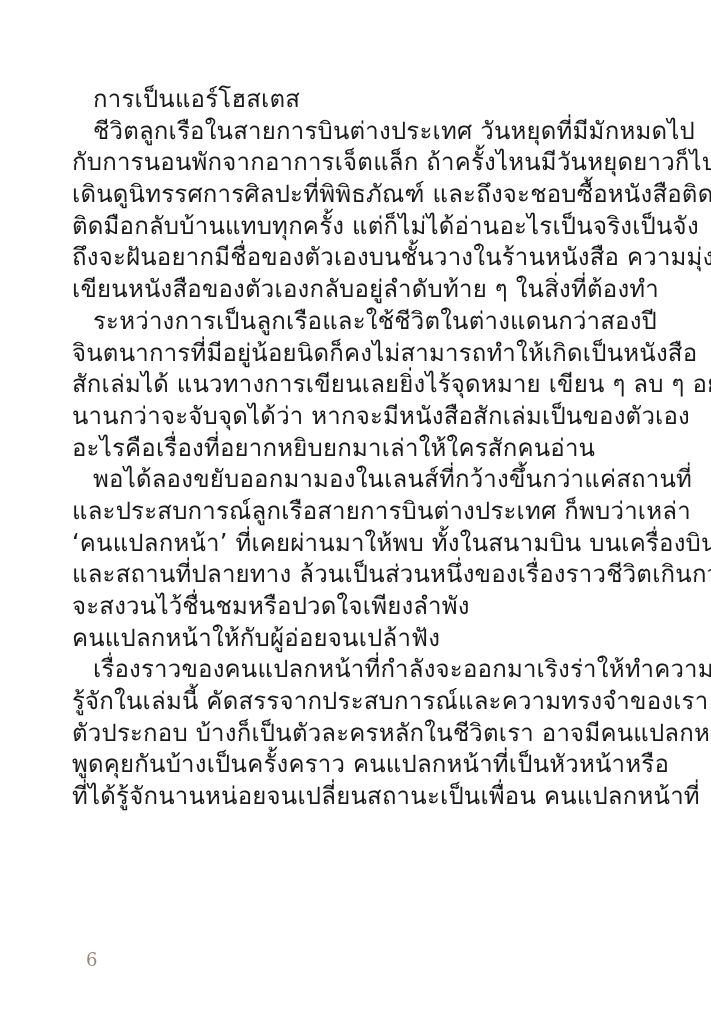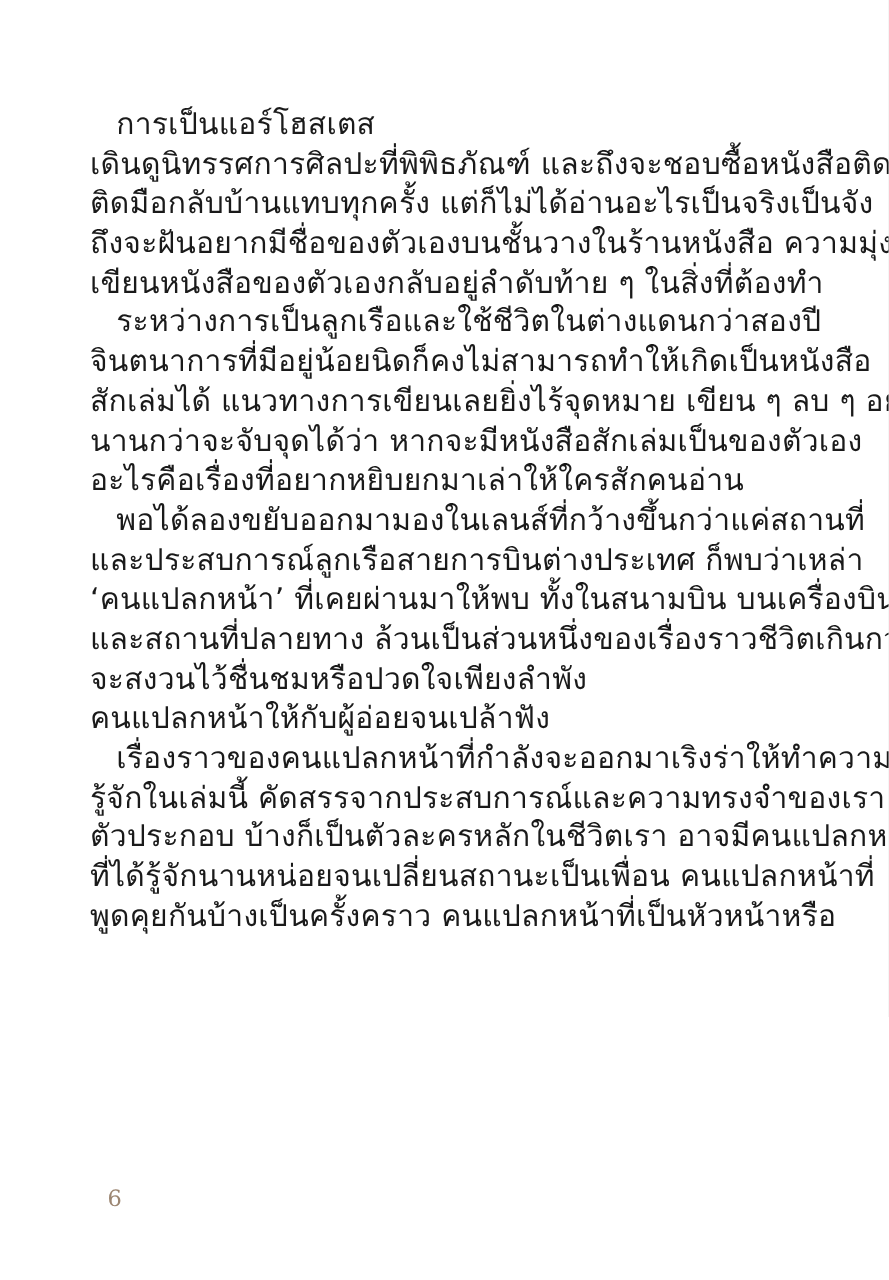--- a/index.html
+++ b/index.html
@@ -43,35 +43,37 @@
     line-height: 24px;
     color: var(--page-number-color, #9c8672);
   }
 </style>
 </head>
 <body>
 
 <div class="page" style="--page-bg: #ffffff; --text-color: #1a1a1a; --page-number-color: #9c8672;">
   <main class="text-block">
       <div class="line indent">การเป็นแอร์โฮสเตส</div>
+      <div class="line indent">ชีวิตลูกเรือในสายการบินต่างประเทศ วันหยุดที่มีมักหมดไป</div>
+      <div class="line">กับการนอนพักจากอาการเจ็ตแล็ก ถ้าครั้งไหนมีวันหยุดยาวก็ไป</div>
       <div class="line">เดินดูนิทรรศการศิลปะที่พิพิธภัณฑ์ และถึงจะชอบซื้อหนังสือติดไม้</div>
       <div class="line">ติดมือกลับบ้านแทบทุกครั้ง แต่ก็ไม่ได้อ่านอะไรเป็นจริงเป็นจัง</div>
       <div class="line">ถึงจะฝันอยากมีชื่อของตัวเองบนชั้นวางในร้านหนังสือ ความมุ่งมั่น</div>
       <div class="line">เขียนหนังสือของตัวเองกลับอยู่ลำดับท้าย ๆ ในสิ่งที่ต้องทำ</div>
       <div class="line indent">ระหว่างการเป็นลูกเรือและใช้ชีวิตในต่างแดนกว่าสองปี</div>
       <div class="line">จินตนาการที่มีอยู่น้อยนิดก็คงไม่สามารถทำให้เกิดเป็นหนังสือ</div>
       <div class="line">สักเล่มได้ แนวทางการเขียนเลยยิ่งไร้จุดหมาย เขียน ๆ ลบ ๆ อยู่</div>
       <div class="line">นานกว่าจะจับจุดได้ว่า หากจะมีหนังสือสักเล่มเป็นของตัวเอง</div>
       <div class="line">อะไรคือเรื่องที่อยากหยิบยกมาเล่าให้ใครสักคนอ่าน</div>
       <div class="line indent">พอได้ลองขยับออกมามองในเลนส์ที่กว้างขึ้นกว่าแค่สถานที่</div>
       <div class="line">และประสบการณ์ลูกเรือสายการบินต่างประเทศ ก็พบว่าเหล่า</div>
       <div class="line">‘คนแปลกหน้า’ ที่เคยผ่านมาให้พบ ทั้งในสนามบิน บนเครื่องบิน</div>
       <div class="line">และสถานที่ปลายทาง ล้วนเป็นส่วนหนึ่งของเรื่องราวชีวิตเกินกว่า</div>
       <div class="line">จะสงวนไว้ชื่นชมหรือปวดใจเพียงลำพัง</div>
       <div class="line">คนแปลกหน้าให้กับผู้อ่อยจนเปล้าฟัง</div>
       <div class="line indent">เรื่องราวของคนแปลกหน้าที่กำลังจะออกมาเริงร่าให้ทำความ</div>
       <div class="line">รู้จักในเล่มนี้ คัดสรรจากประสบการณ์และความทรงจำของเรา</div>
       <div class="line">ตัวประกอบ บ้างก็เป็นตัวละครหลักในชีวิตเรา อาจมีคนแปลกหน้า</div>
+      <div class="line">พูดคุยกันบ้างเป็นครั้งคราว คนแปลกหน้าที่เป็นหัวหน้าหรือ</div>
       <div class="line">ที่ได้รู้จักนานหน่อยจนเปลี่ยนสถานะเป็นเพื่อน คนแปลกหน้าที่</div>
-      <div class="line">พูดคุยกันบ้างเป็นครั้งคราว คนแปลกหน้าที่เป็นหัวหน้าหรือ</div>
     </main>
   <div class="page-number">6</div>
 </div>
 
 </body></html>

